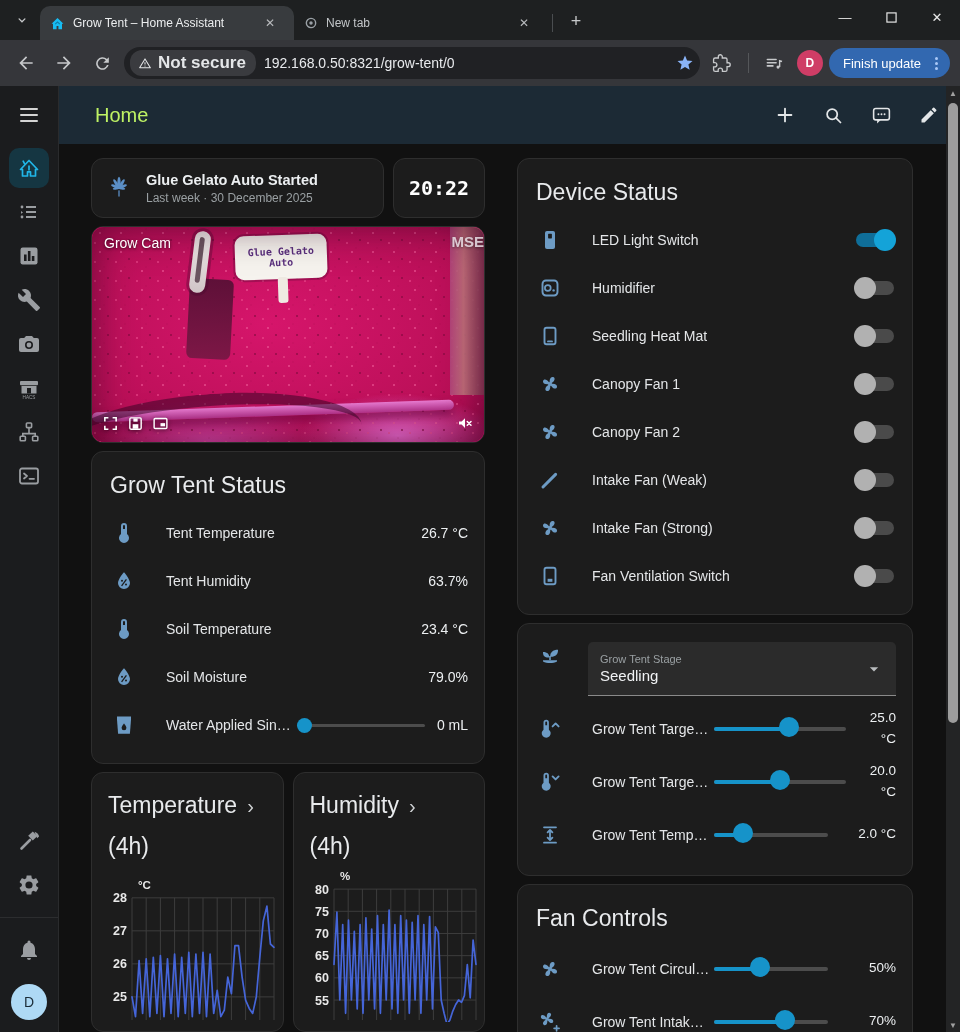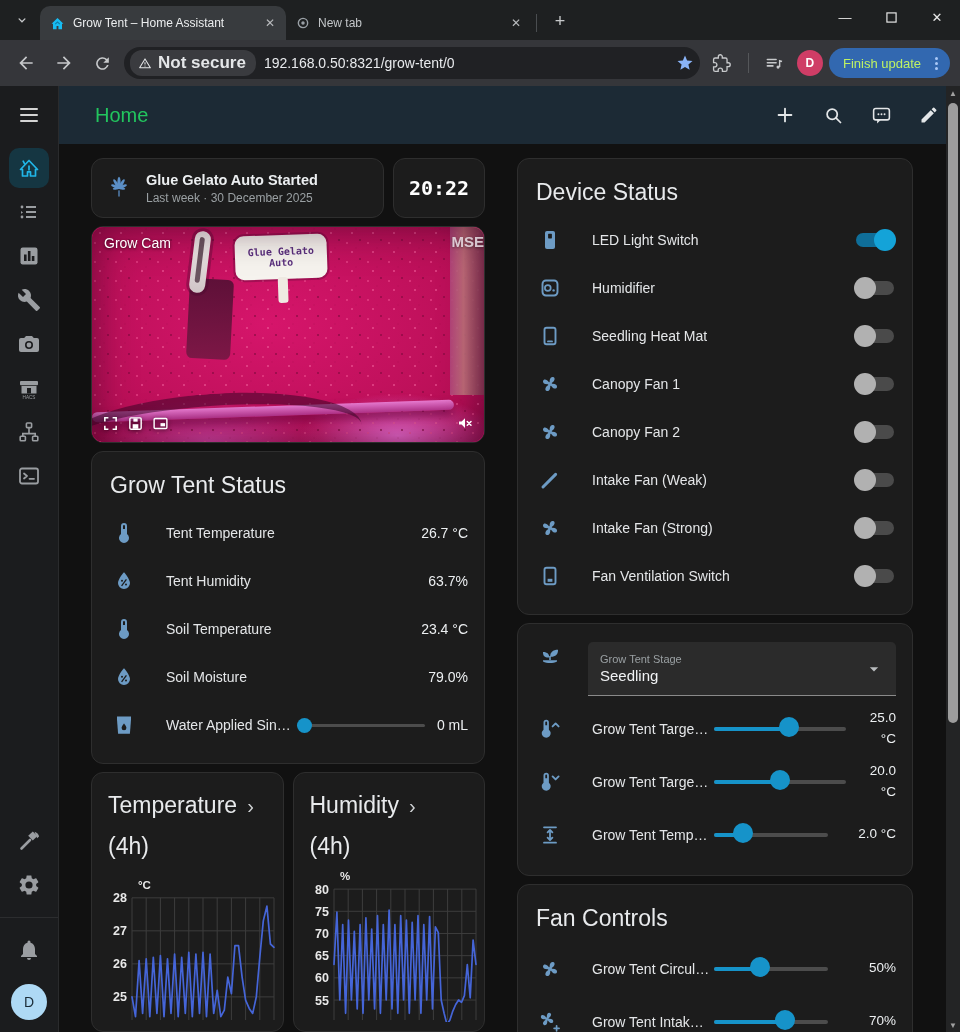--- a/index.html
+++ b/index.html
@@ -1,53 +1,53 @@
 <!DOCTYPE html>
 <html><head>
 <meta charset="utf-8">
 <style>
   html,body{margin:0;padding:0;width:960px;height:1032px;overflow:hidden;background:#111;
     font-family:"Liberation Sans","DejaVu Sans",sans-serif;-webkit-font-smoothing:antialiased;}
   .window{width:960px;height:1032px;display:flex;flex-direction:column;}
   
   .tabstrip{height:40px;background:#1e2021;display:flex;align-items:flex-end;position:relative;flex:0 0 40px;}
   .tab-search{width:28px;height:28px;margin:0 4px 6px 8px;border-radius:50%;display:flex;align-items:center;justify-content:center;color:#c7c9cb;}
-  .tab{width:228px;height:34px;display:flex;align-items:center;gap:8px;padding:0 8px 0 10px;border-radius:10px 10px 0 0;color:#c3c6c9;font-size:12px;}
+  .tab{width:228px;height:34px;display:flex;align-items:center;gap:8px;padding:0 16px 0 10px;border-radius:10px 10px 0 0;color:#c3c6c9;font-size:12px;}
   .tab.active{background:#383b3e;color:#eceeef;}
   .tab .title{flex:1;white-space:nowrap;overflow:hidden;text-overflow:ellipsis;}
   .tab .close{width:16px;height:16px;display:flex;align-items:center;justify-content:center;color:#b8babd;font-size:12px;border-radius:50%;}
   .tab-divider{width:1px;height:18px;background:#4a4d50;margin:0 4px 8px 4px;}
   .newtab-btn{width:26px;height:26px;margin:0 0 6px 6px;color:#c7c9cb;display:flex;align-items:center;justify-content:center;font-size:18px;border-radius:50%;}
   .win-controls{position:absolute;right:0;top:0;height:34px;display:flex;color:#e8e8e8;}
   .win-controls .wc{width:46px;height:34px;display:flex;align-items:center;justify-content:center;font-size:13px;}
   .toolbar{height:46px;background:#35363a;display:flex;align-items:center;padding:0 10px;gap:6px;flex:0 0 46px;}
   .navbtn{width:32px;height:32px;border-radius:50%;display:flex;align-items:center;justify-content:center;color:#c7c9cb;}
   .omnibox{flex:1;height:32px;background:#202124;border-radius:16px;display:flex;align-items:center;padding:0 6px 0 6px;gap:8px;min-width:0;}
   .sec-chip{display:flex;align-items:center;gap:6px;background:#3a3b3f;border-radius:12px;padding:3px 10px 3px 8px;color:#e4e6e8;font-size:17px;font-weight:bold;}
   .url{color:#e8eaed;font-size:14px;flex:1;white-space:nowrap;overflow:hidden;}
   .star{color:#8ab4f8;display:flex;}
   .tb-divider{width:1px;height:20px;background:#55575a;margin:0 4px;}
   .avatar{width:26px;height:26px;border-radius:50%;background:#cf3d66;color:#fff;font-size:12px;font-weight:bold;display:flex;align-items:center;justify-content:center;}
-  .update-btn{height:30px;background:#3268b0;border-radius:15px;color:#bef264;font-size:13px;display:flex;align-items:center;padding:0 6px 0 14px;gap:8px;}
+  .update-btn{height:30px;background:#3268b0;border-radius:15px;color:#ffffff;font-size:13px;display:flex;align-items:center;padding:0 6px 0 14px;gap:8px;}
   .update-dots{display:flex;flex-direction:column;gap:2px;padding:0 6px;}
   .update-dots i{width:3px;height:3px;border-radius:50%;background:#aac8f7;}
   
   .app{flex:1;display:flex;position:relative;background:#111;min-height:0;}
   .sidebar{width:58px;background:#1b1c1e;border-right:1px solid #2a2b2d;display:flex;flex-direction:column;align-items:center;flex:0 0 58px;}
   .hamburger{height:58px;display:flex;align-items:center;justify-content:center;width:100%;color:#d4d4d4;}
   .hamburger .bars{display:flex;flex-direction:column;gap:4px;}
   .hamburger .bars i{display:block;width:18px;height:2px;background:#d4d4d4;border-radius:1px;}
   .side-item{width:40px;height:40px;margin:4px 0;border-radius:10px;display:flex;align-items:center;justify-content:center;color:#9a9da1;}
   .side-item.active{background:#153642;color:#21b6e8;}
   .side-item svg{width:24px;height:24px;}
   .side-bottom{margin-top:auto;display:flex;flex-direction:column;align-items:center;width:100%;}
   .side-divider{width:100%;height:1px;background:#2c2d2f;margin:8px 0;}
   .side-avatar{width:36px;height:36px;border-radius:50%;background:#aed9f5;color:#1a2b36;font-size:14px;display:flex;align-items:center;justify-content:center;margin:10px 0 12px;}
   .main{flex:1;display:flex;flex-direction:column;min-width:0;}
-  .ha-header{height:58px;background:#1c2a35;display:flex;align-items:center;padding:0 14px 0 36px;color:#22c55e;flex:0 0 58px;}
+  .ha-header{height:58px;background:#1c2a35;display:flex;align-items:center;padding:0 14px 0 36px;color:#bef264;flex:0 0 58px;}
   .ha-title{font-size:20px;font-weight:500;}
   .ha-actions{margin-left:auto;display:flex;gap:14px;}
   .ha-actions .hbtn{width:34px;height:34px;display:flex;align-items:center;justify-content:center;color:#e3e6e8;}
   .content{flex:1;display:flex;gap:32px;padding:14px 18px 0 32px;min-height:0;overflow:hidden;}
   .col{display:flex;flex-direction:column;gap:8px;}
   .col-left{width:394px;flex:0 0 394px;}
   .col-right{width:396px;flex:0 0 396px;}
   .card{background:#1c1c1c;border:1px solid #2e2e2e;border-radius:12px;}
   
   .row-event{display:flex;gap:9px;}

